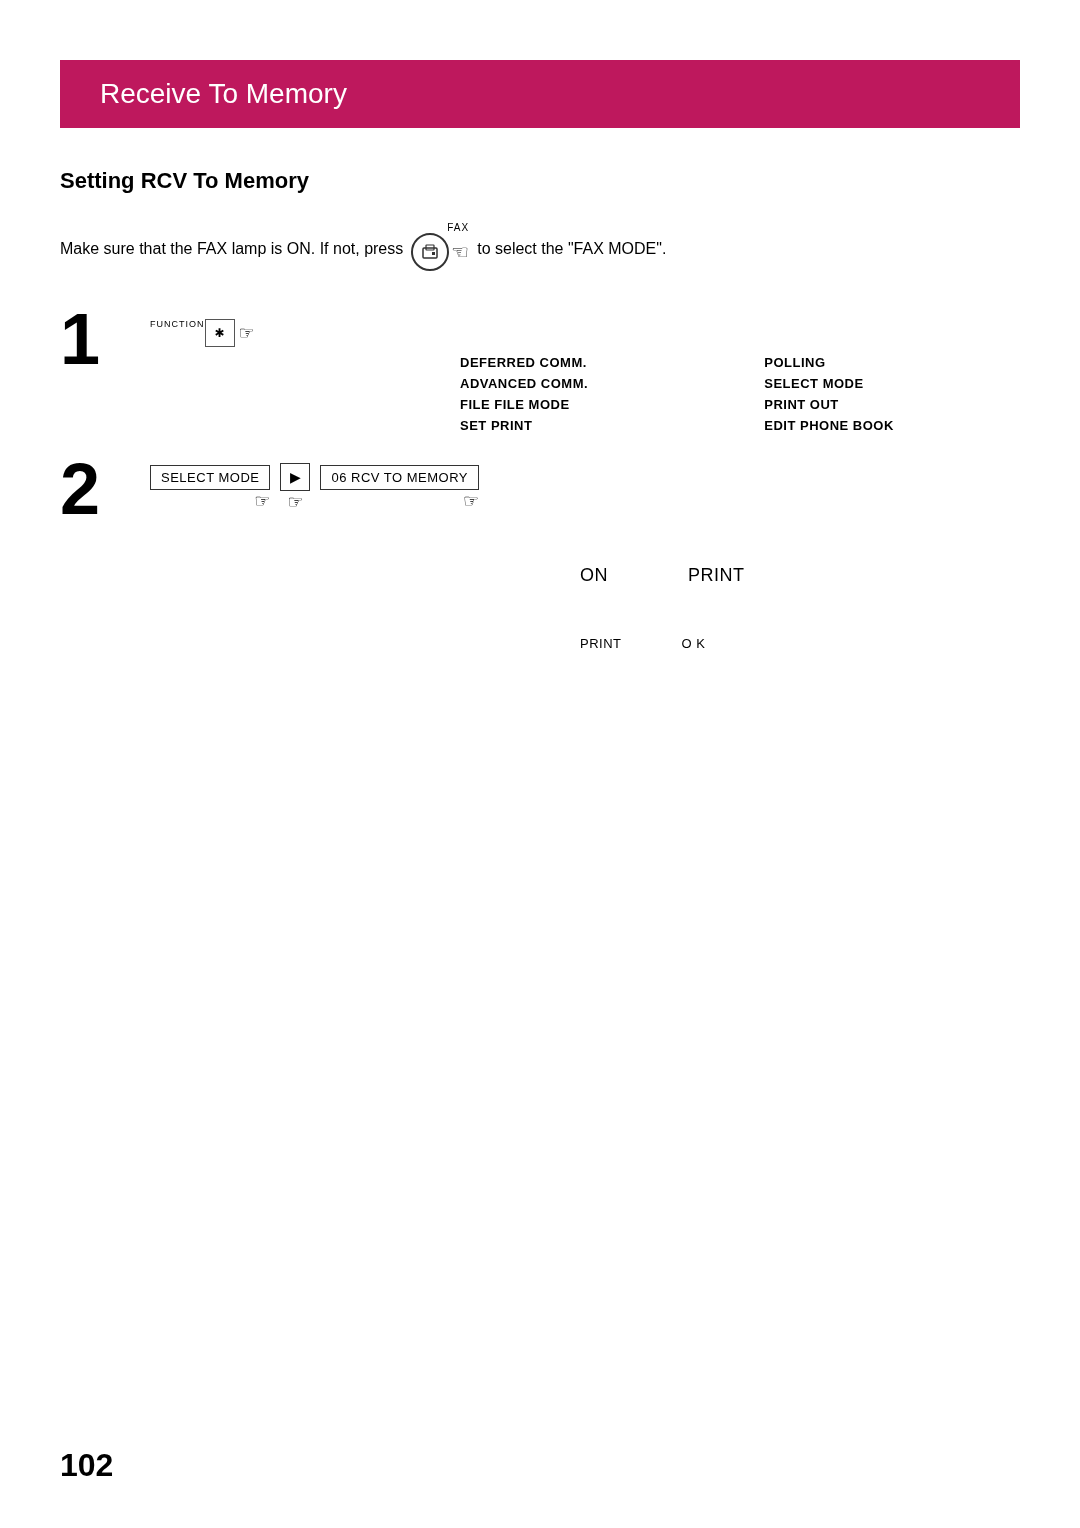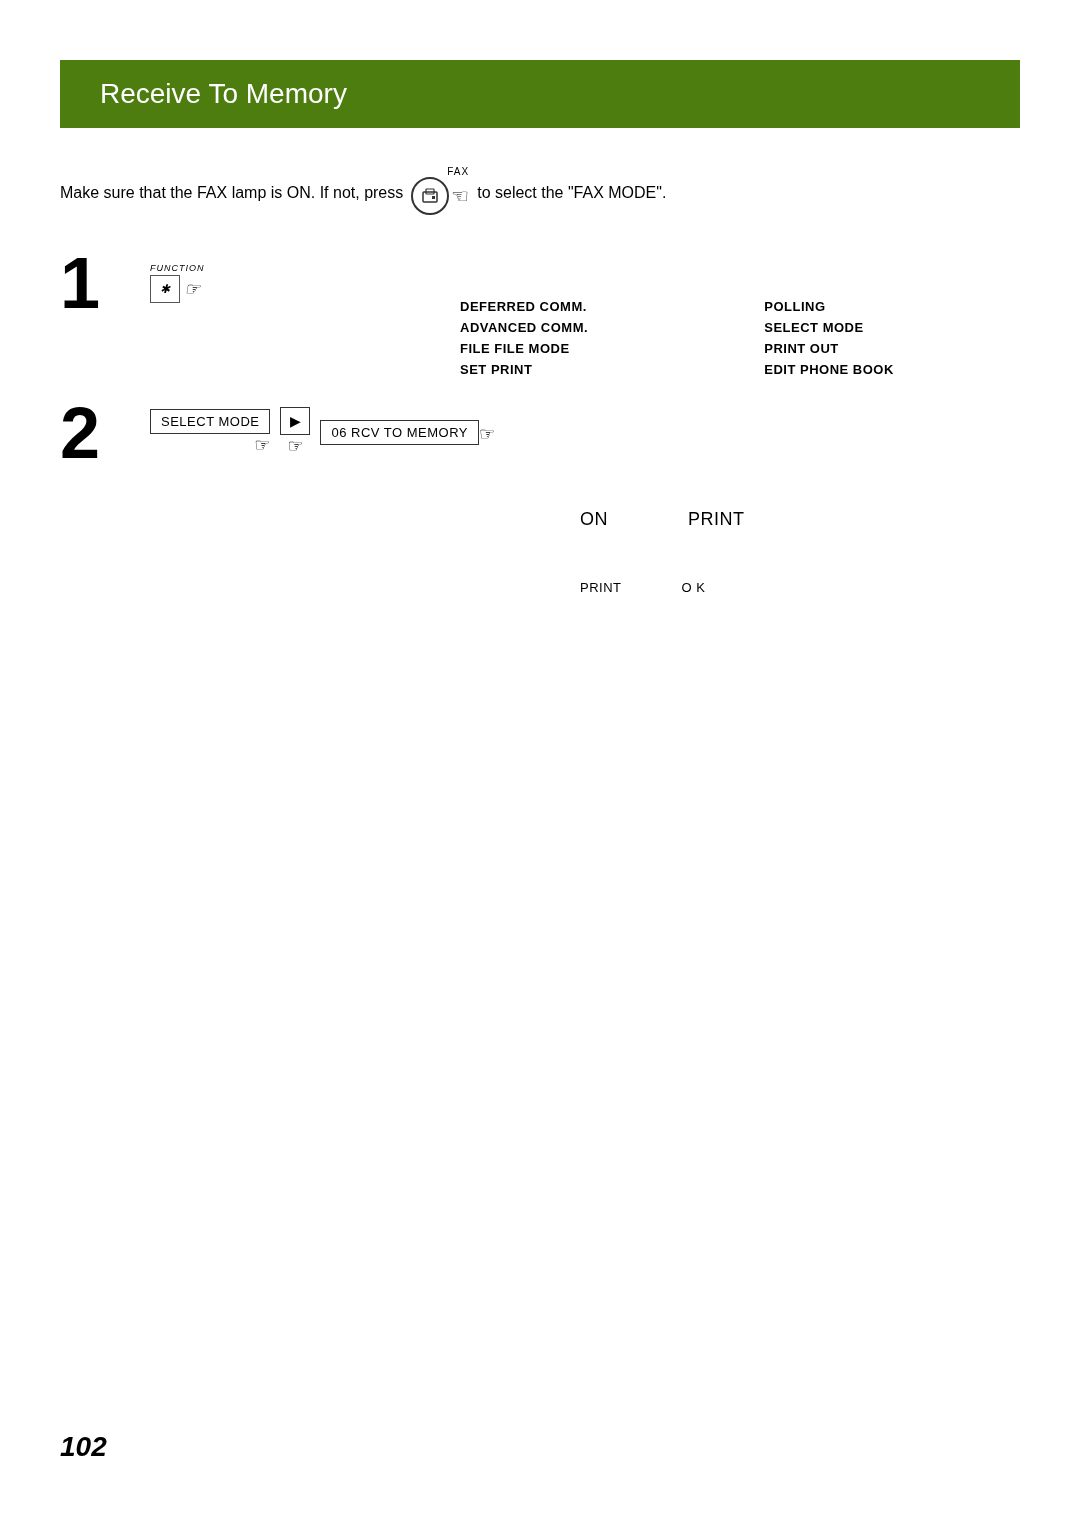--- a/index.html
+++ b/index.html
@@ -6,21 +6,21 @@
     body {
       width: 1080px;
       height: 1528px;
       background: #ffffff;
       font-family: Arial, sans-serif;
       position: relative;
       overflow: hidden;
     }
 
     .page-header {
-      background: #4d7c0f;
+      background: #be185d;
       color: white;
       padding: 18px 40px;
       margin: 60px 60px 0 60px;
       font-size: 28px;
       font-weight: normal;
     }
 
     .content {
       margin: 40px 60px;
     }
@@ -81,23 +81,22 @@
       color: #000;
     }
 
     .step-content {
       flex: 1;
       padding-top: 10px;
     }
 
     .function-button {
       display: inline-flex;
-      flex-direction: column;
+      flex-direction: row;
       align-items: flex-start;
-      font-style: italic;
     }
 
     .function-label {
       font-size: 9px;
       letter-spacing: 1px;
       margin-bottom: 2px;
     }
 
     .function-icon-row {
       display: flex;
@@ -170,43 +169,43 @@
       display: flex;
       gap: 60px;
       margin-left: 520px;
       margin-top: 50px;
       font-size: 13px;
       letter-spacing: 0.5px;
     }
 
     .page-number {
       position: absolute;
-      bottom: 65px;
+      bottom: 44px;
       left: 60px;
-      font-size: 28px;
-      font-weight: bold;
-      font-style: italic;
+      font-size: 32px;
+      font-weight: bold;
     }
 
     
     .hand {
       font-size: 20px;
       display: inline-block;
       transform: scaleX(-1);
     }
   </style>
 </head>
 <body>
 
 <div class="page-header">
   <span>Receive To Memory</span>
 </div>
 
 <div class="content">
 
+  <div class="section-title">Setting RCV To Memory</div>
 
   <div class="intro-line">
     <span>Make sure that the FAX lamp is ON.  If not, press</span>
 
     <span class="fax-button-icon">
       <span class="fax-label-small">FAX</span>
       <span style="display:flex;align-items:center;gap:2px;">
         <span class="fax-circle">
           <svg width="20" height="20" viewBox="0 0 20 20">
             <rect x="3" y="6" width="14" height="10" rx="1" fill="none" stroke="#333" stroke-width="1.5"></rect>
@@ -249,21 +248,21 @@
     <div class="step-content">
       <div class="step2-buttons">
         <div style="display:flex;flex-direction:column;align-items:center;">
           <span class="btn-box">SELECT MODE</span>
           <span style="font-size:18px;align-self:flex-end;">☞</span>
         </div>
         <div style="display:flex;flex-direction:column;align-items:center;">
           <span class="arrow-btn">▶</span>
           <span style="font-size:18px;">☞</span>
         </div>
-        <div style="display:flex;align-items:center;">
+        <div style="display:flex;flex-direction:column;align-items:center;">
           <span class="btn-box">06 RCV TO MEMORY</span>
           <span style="font-size:18px;align-self:flex-end;">☞</span>
         </div>
       </div>
     </div>
   </div>
 
   <div class="on-print-row">
     <span>ON</span>
     <span>PRINT</span>

